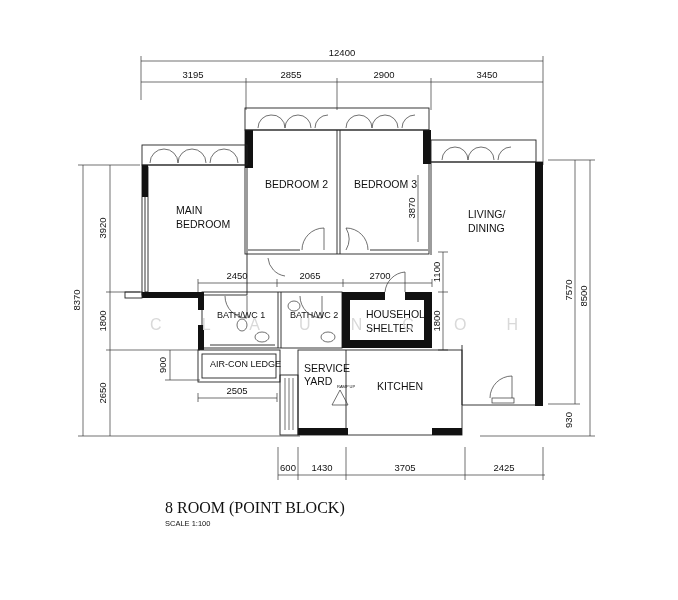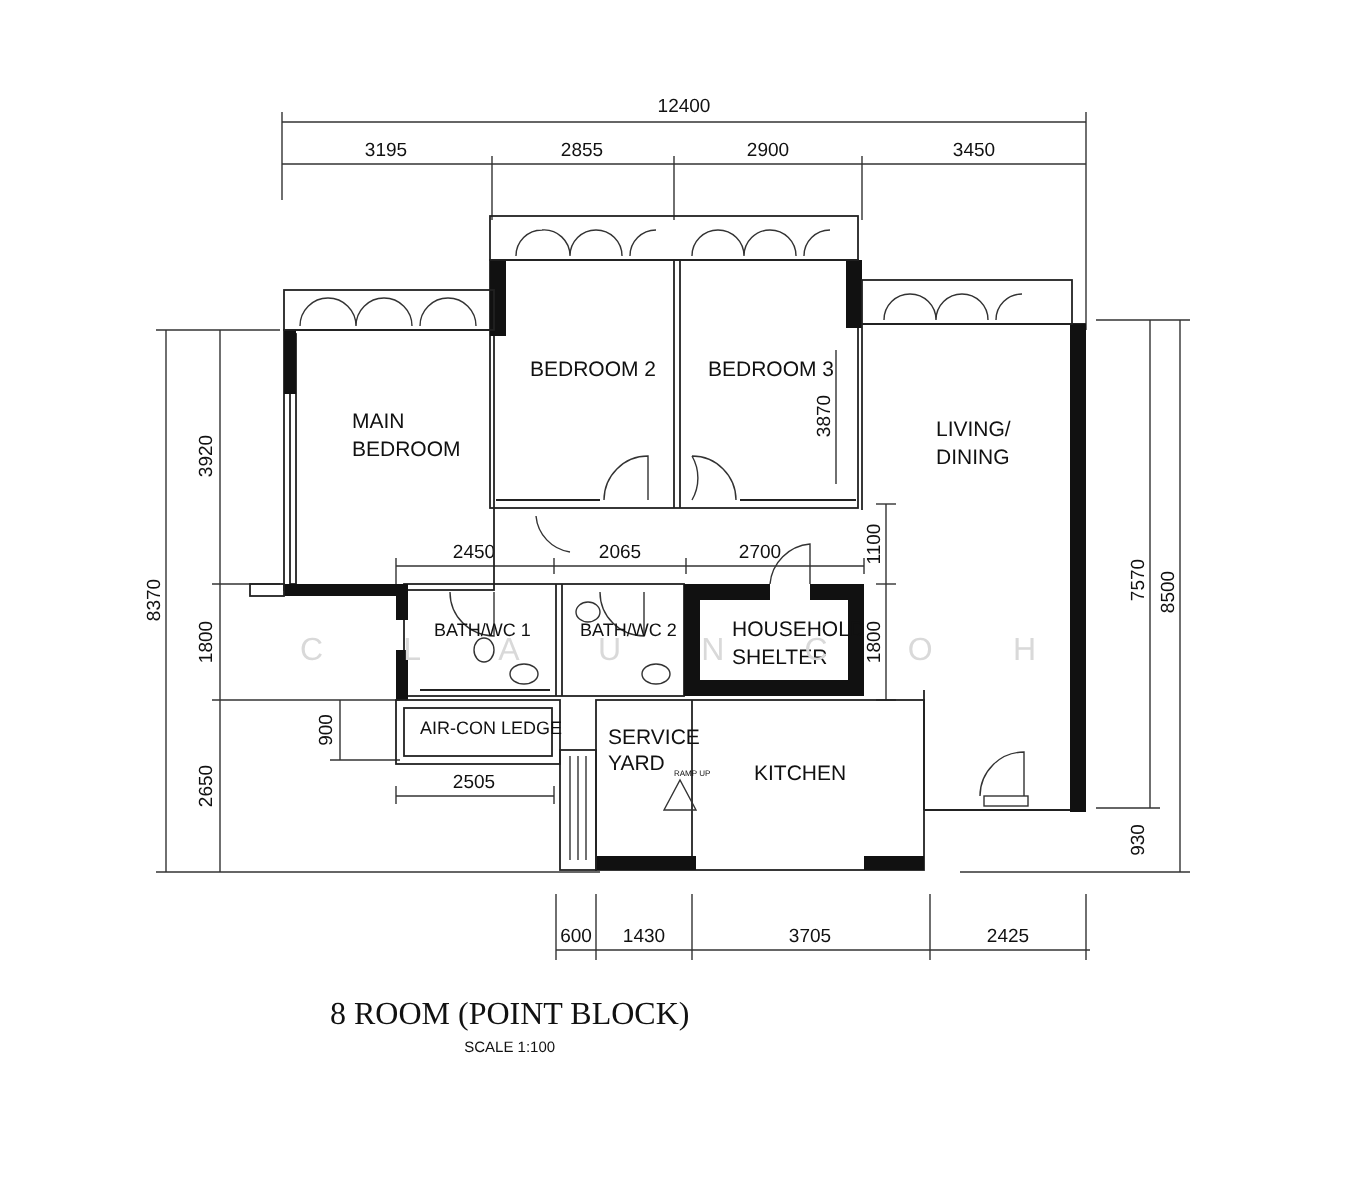--- a/index.html
+++ b/index.html
@@ -9,21 +9,21 @@
   .room-text { font-family: "Liberation Sans", sans-serif; font-size: 10.5px; fill: #111; }
   .small-text { font-family: "Liberation Sans", sans-serif; font-size: 9px; fill: #111; }
   .tiny-text { font-family: "Liberation Sans", sans-serif; font-size: 4px; fill: #111; }
   .wm-text { font-family: "Liberation Sans", sans-serif; font-size: 16px; fill: #d9d9d9; letter-spacing: 2px; }
   .line { stroke: #222; stroke-width: 0.9; fill: none; }
   .thin { stroke: #333; stroke-width: 0.7; fill: none; }
   .wall { fill: #111; }
   .title-block { position: absolute; left: 165px; top: 498px; color: #111; }
   .title { font-family: "Liberation Serif", serif; font-size: 16px; line-height: 20px; }
   .subtitle { font-family: "Liberation Serif", serif; font-size: 12px; line-height: 18px; }
-  .scale { font-family: "Liberation Sans", sans-serif; font-size: 7.5px; line-height: 12px; text-align: center; }
+  .scale { font-family: "Liberation Sans", sans-serif; font-size: 7.5px; line-height: 12px; }
 </style>
 </head>
 <body>
 
 <svg id="plan" viewBox="0 0 678 600" xmlns="http://www.w3.org/2000/svg">
 
   <g>
     <line class="thin" x1="141" y1="61" x2="543" y2="61"></line>
     <line class="thin" x1="141" y1="56" x2="141" y2="100"></line>
     <line class="thin" x1="543" y1="56" x2="543" y2="165"></line>

